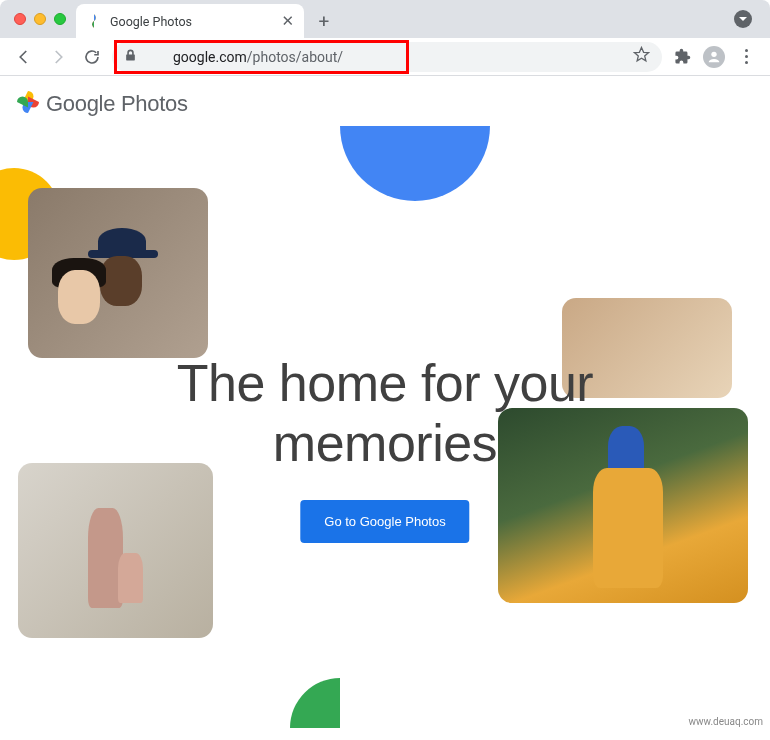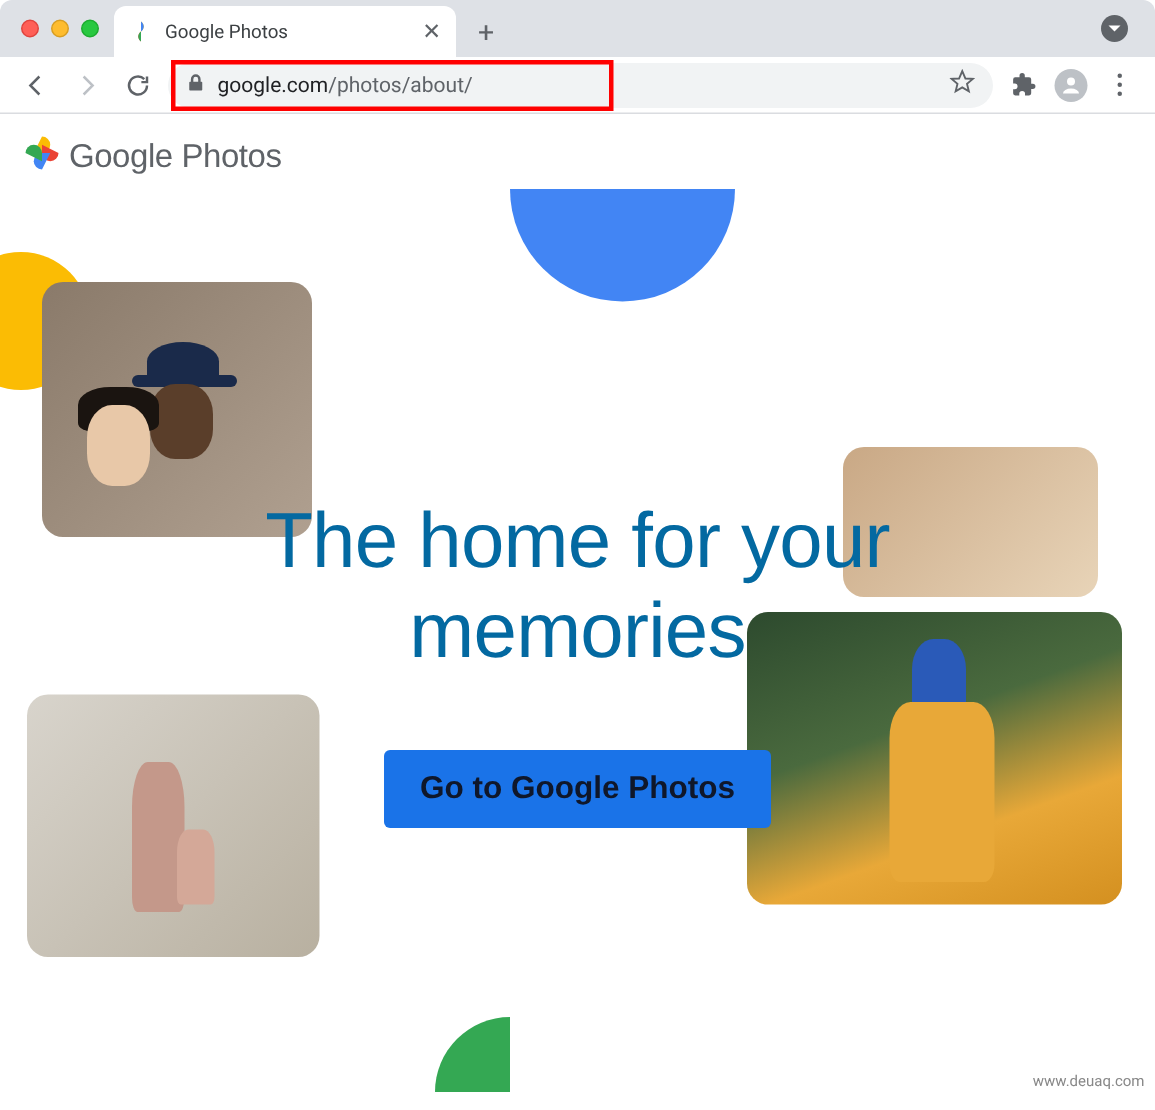--- a/index.html
+++ b/index.html
@@ -86,21 +86,21 @@
       gap: 8px;
       position: relative;
     }
     .url-highlight {
       position: absolute;
       left: 2px; top: -2px;
       width: 295px; height: 34px;
       border: 3px solid #ff0000;
       pointer-events: none;
     }
-    .url-text { font-size: 14px; color: #5f6368; }
+    .url-text { font-size: 14px; color: #5f6368; margin-left: 28px; }
     .url-text .domain { color: #202124; }
     .lock-icon { color: #5f6368; }
     .right-icons { display: flex; align-items: center; gap: 4px; }
     .content {
       position: relative;
       width: 100%;
       height: 664px;
       background: #fff;
       overflow: hidden;
     }
@@ -148,43 +148,43 @@
       border-radius: 14px;
       background-size: cover;
       background-position: center;
     }
     .photo1 { left: 28px; top: 60px; width: 180px; height: 170px; background: linear-gradient(135deg,#8a7a6a,#b0a090); }
     .photo2 { right: 38px; top: 170px; width: 170px; height: 100px; background: linear-gradient(135deg,#c9a885,#e8d4b8); }
     .photo3 { right: 22px; top: 280px; width: 250px; height: 195px; background: linear-gradient(160deg,#2d4a2e 0%,#4a6a3e 40%,#e8a838 70%,#d49020 100%); }
     .photo4 { left: 18px; top: 335px; width: 195px; height: 175px; background: linear-gradient(135deg,#d8d4cc,#b8b0a0); }
     .hero-title {
       position: absolute;
-      top: 204px;
+      top: 226px;
       left: 0; right: 0;
       text-align: center;
       font-size: 52px;
       line-height: 1.15;
-      color: #0369a1;
+      color: #404040;
       font-family: "Google Sans", "Product Sans", Arial, sans-serif;
       font-weight: 400;
       letter-spacing: -0.5px;
     }
     .cta-button {
       position: absolute;
       top: 372px;
       left: 50%;
       transform: translateX(-50%);
       background: #1a73e8;
-      color: #0f172a;
+      color: #ffffff;
       border: none;
       padding: 14px 24px;
       border-radius: 4px;
-      font-size: 21px;
+      font-size: 13px;
       font-family: "Google Sans", Arial, sans-serif;
-      font-weight: 700;
+      font-weight: 400;
       cursor: pointer;
     }
     .watermark {
       position: absolute;
       right: 4px; bottom: 12px;
       font-size: 10px;
       color: #888;
       background: rgba(255,255,255,0.7);
       padding: 1px 3px;
     }

